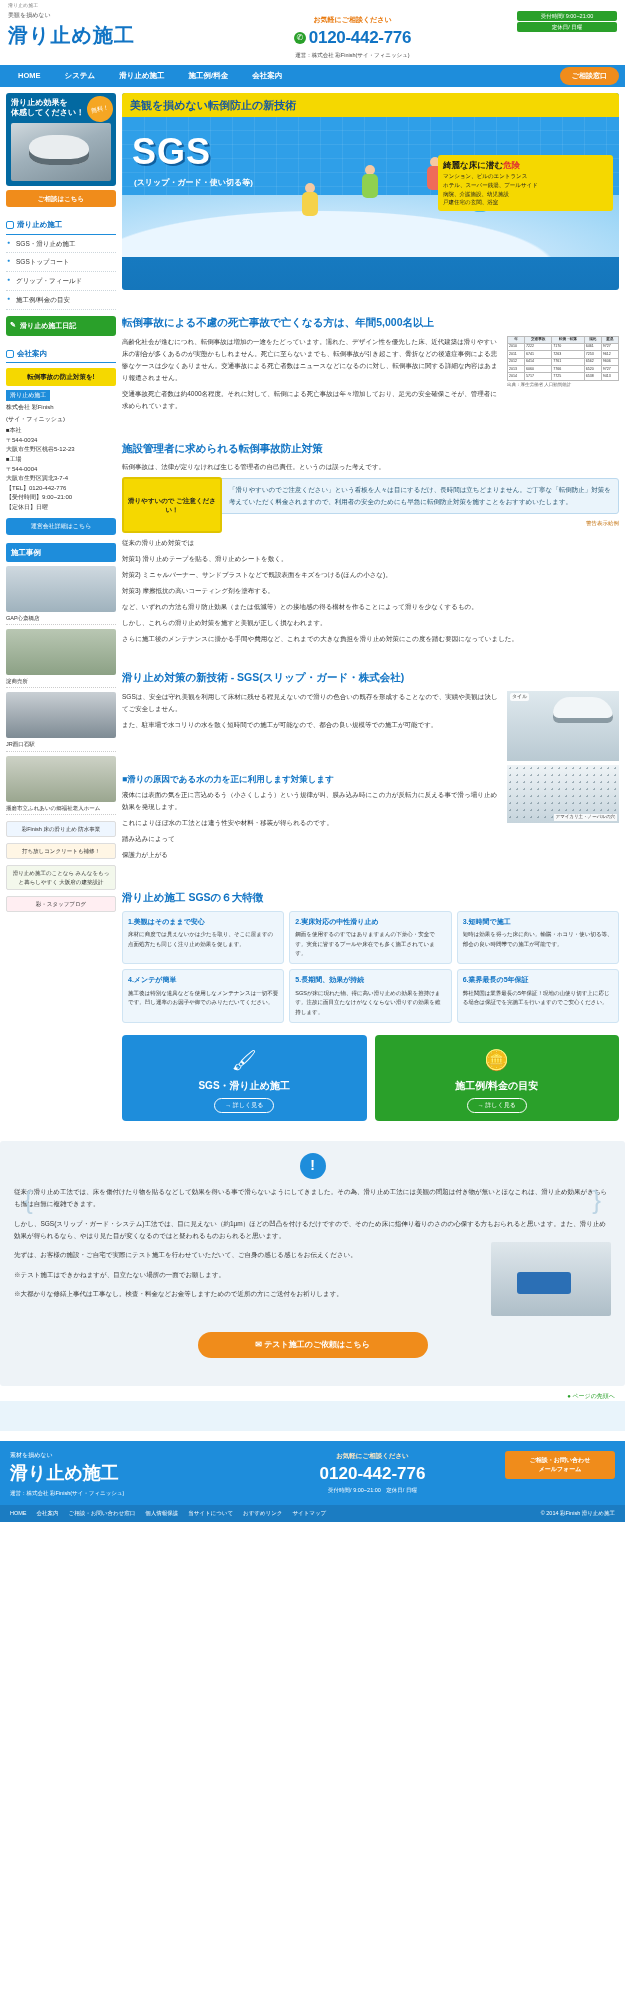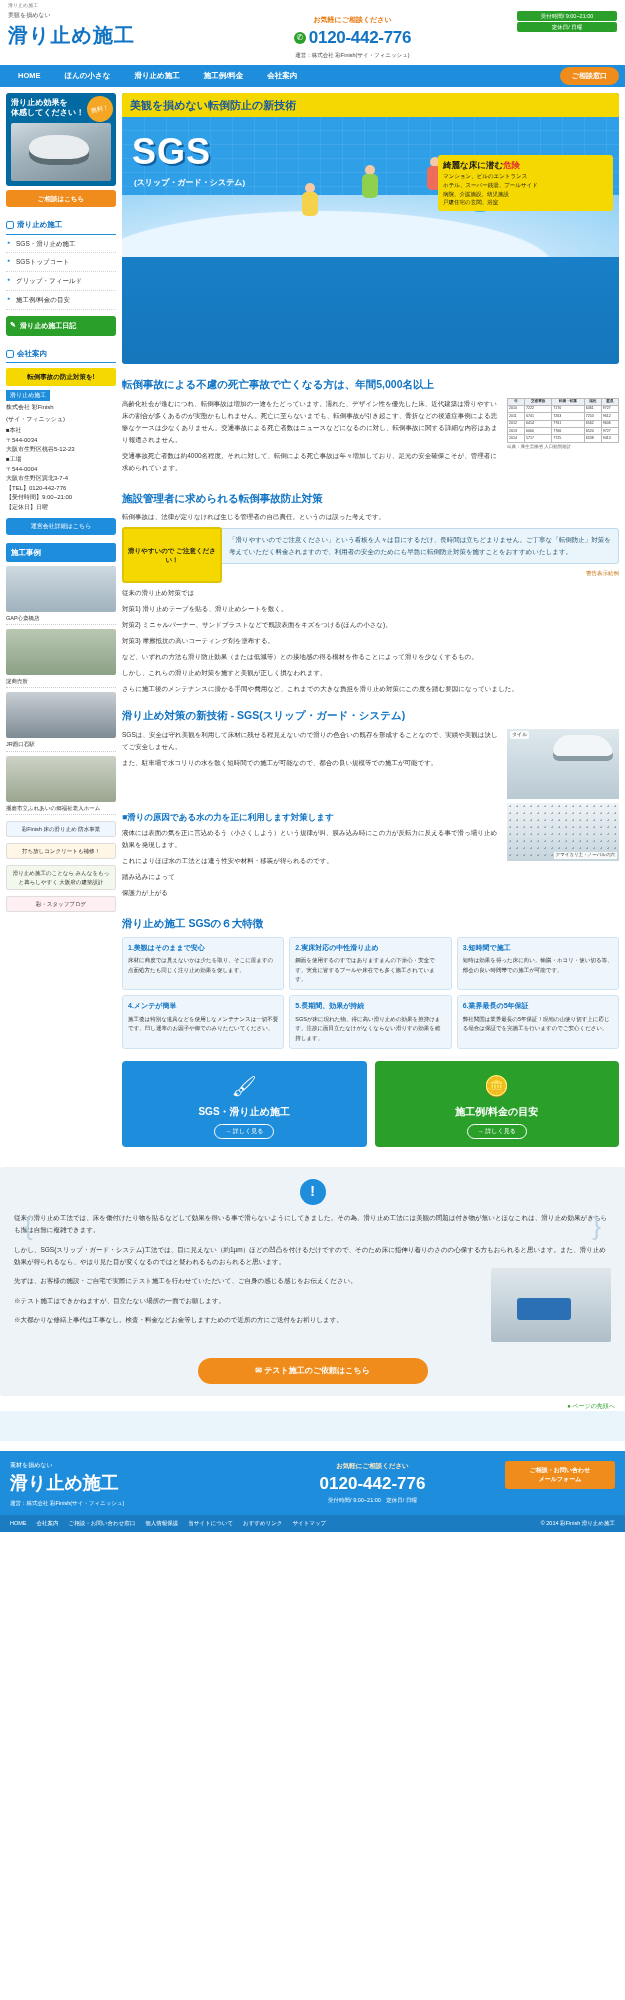--- a/index.html
+++ b/index.html
@@ -71,21 +71,21 @@
   .case-item { margin-top:4px; }
   .case-photo { height:46px; border-radius:2px; }
   .case-cap { font-size:5.5px; color:#333; padding:2px 0 2px; border-bottom:1px dotted #ccc;}
   .bn { margin-top:6px; border:1px solid #ddd; border-radius:2px; padding:3px; font-size:5.5px; text-align:center; color:#333;}
   .bn.b1 { background:#eef6ff; }
   .bn.b2 { background:#fff6e5; }
   .bn.b3 { background:#f3f8ec; }
   .bn.b4 { background:#ffeef2; }
 
   
-  .hero { background:#1e8ddb; border-radius:3px; overflow:hidden; position:relative; height:271px;
+  .hero { background:#1e8ddb; border-radius:3px; overflow:hidden; position:relative; height:197px;
      background:linear-gradient(#1e8ddb,#1576bb); }
   .hero-top { background:#f5d800; color:#1a5b9c; font-weight:bold; font-size:11px; padding:4px 8px; }
   .hero-mid { position:relative; height:140px; background:#2f9fe8; overflow:hidden;}
   .hero-sgs { position:absolute; left:10px; top:8px; color:#fff; font-size:36px; font-weight:bold; letter-spacing:1px;
      text-shadow:2px 2px 0 #1060a0;}
   .hero-sgs-sub { position:absolute; left:12px; top:60px; color:#fff; font-size:8px; font-weight:bold;}
   .hero-wall { position:absolute; inset:0; background:
       repeating-linear-gradient(0deg,rgba(255,255,255,.08) 0 1px,transparent 1px 14px),
       repeating-linear-gradient(90deg,rgba(255,255,255,.08) 0 1px,transparent 1px 22px); }
   .hero-floor { position:absolute; left:0; right:0; bottom:0; height:62px;
@@ -96,21 +96,21 @@
   .hp-body { width:16px;height:24px;border-radius:5px; left:5px; top:9px;}
   .hero-danger { position:absolute; right:6px; bottom:46px; width:175px; background:#f5d800; border-radius:3px; padding:4px 5px;}
   .hero-danger .h { font-size:8.5px; font-weight:bold; color:#1a1a1a; }
   .hero-danger .h em { color:#e03131; font-style:normal; }
   .hero-danger .l { font-size:5.5px; color:#222; line-height:1.6; }
   .hero-bot { background:#1976c6; color:#fff; text-align:center; padding:5px 0 7px;}
   .hero-bot .b1 { font-size:12px; font-weight:bold; }
   .hero-bot .b2 { font-size:7px; }
 
   
-  h2.sec { color:#1174c4; font-size:10.5px; font-weight:bold; margin:13px 0 5px; }
+  h2.sec { color:#1174c4; font-size:10.5px; font-weight:bold; margin:25px 0 5px; }
   h3.sub { color:#1174c4; font-size:8.5px; font-weight:bold; margin:8px 0 3px; }
   p.tx { font-size:6.5px; line-height:1.85; color:#333; margin-bottom:4px; }
   .right-fig { float:right; width:112px; margin:0 0 4px 6px; }
   .tbl { width:100%; border-collapse:collapse; font-size:3.6px; }
   .tbl td,.tbl th { border:1px solid #bbb; padding:0.5px 1px; }
   .tbl th { background:#e9eff4; }
   .fig-cap { font-size:4.5px; color:#666; margin-top:1px; }
   .quote { background:#eaf4fb; border:1px solid #bcd9ee; border-radius:3px; padding:5px 6px; font-size:6.5px;
      line-height:1.8; color:#24536f; margin:5px 0; }
   .yellow-sign { width:100px; height:56px; background:#f5d800; border:2px solid #e0c400; border-radius:3px;
@@ -148,21 +148,21 @@
   .test { margin-top:14px; background:#eef3f7; border-radius:3px; padding:12px 14px; position:relative;}
   .test-ico { width:26px;height:26px;border-radius:50%;background:#1e8ddb;color:#fff;margin:0 auto;
      display:flex;align-items:center;justify-content:center;font-size:14px;font-weight:bold;}
   .test h2 { text-align:center; color:#1174c4; font-size:13px; margin-top:6px; line-height:1.4;}
   .brace { color:#bcd4e4; font-size:26px; position:absolute; top:40px;}
   .brace.l { left:24px; } .brace.r { right:24px; }
   .test p { font-size:6.5px; line-height:1.9; margin-top:7px; color:#333; }
   .test-photo { width:120px;height:74px; float:right; margin:0 0 4px 8px; border-radius:2px;
      background:linear-gradient(#dfe7ec,#aebec8); position:relative; overflow:hidden;}
   .test-photo .pad { position:absolute; left:26px; top:30px; width:54px;height:22px; background:#2b6fb5; border-radius:3px;}
-  .test-cta { display:block; width:230px; margin:12px auto 0; background:#f08c1b; color:#fff; text-align:center;
+  .test-cta { display:block; width:230px; margin:12px auto 16px; background:#f08c1b; color:#fff; text-align:center;
      font-size:8px; font-weight:bold; padding:7px; border-radius:16px;}
   .totop { text-align:right; font-size:6px; color:#2aa02a; padding:6px 10px 0;}
 
   
   .footer { background:#1e8ddb; color:#fff; margin-top:10px; padding:10px 10px 8px; display:flex; align-items:flex-start;}
   .footer .fl { width:230px; }
   .footer .fsub { font-size:6px; }
   .footer .fmain { font-size:18px; font-weight:bold; }
   .footer .fco { font-size:5.5px; margin-top:2px; }
   .footer .fc { flex:1; text-align:center; }
@@ -198,21 +198,21 @@
       <div class="tel-note">運営：株式会社 彩Finish(サイ・フィニッシュ)</div>
     </div>
     <div class="hours">
       <div class="hours-row">受付時間/ 9:00~21:00</div>
       <div class="hours-row2">定休日/ 日曜</div>
     </div>
   </div>
 
   <div class="nav">
     <a href="#">HOME</a>
-    <a href="#">ほんの小さな</a>
+    <a href="#">システム</a>
     <a href="#">滑り止め施工</a>
     <a href="#">施工例/料金</a>
     <a href="#">会社案内</a>
     <div class="spacer"></div>
     <span class="cta">ご相談窓口</span>
   </div>
 
   <div class="wrap">
 
     <div class="side">
@@ -285,21 +285,21 @@
     </div>
 
     <div class="main">
 
       <div class="hero">
         <div class="hero-top">美観を損めない転倒防止の新技術</div>
         <div class="hero-mid">
           <div class="hero-wall"></div>
           <div class="hero-floor"></div>
           <div class="hero-sgs">SGS</div>
-          <div class="hero-sgs-sub">(スリップ・ガード・システム)</div>
+          <div class="hero-sgs-sub">(スリップ・ガード・使い切る等)</div>
 
           <div class="hero-person" style="left:175px;">
             <i class="hp-head"></i>
               <i class="hp-body" style="background:#f5d24a;"></i>
           </div>
           <div class="hero-person" style="left:235px;bottom:44px;">
             <i class="hp-head"></i>
               <i class="hp-body" style="background:#8fd14f;"></i>
           </div>
           <div class="hero-person" style="left:300px;bottom:52px;">
@@ -385,21 +385,21 @@
       <div class="clear"></div>
 
       <p class="tx">従来の滑り止め対策では</p>
       <p class="tx">対策1) 滑り止めテープを貼る、滑り止めシートを敷く。</p>
       <p class="tx">対策2) ミニャルバーナー、サンドブラストなどで既設表面をキズをつける(ほんの小さな)。</p>
       <p class="tx">対策3) 摩擦抵抗の高いコーティング剤を塗布する。</p>
       <p class="tx">など、いずれの方法も滑り防止効果（または低減等）との接地感の得る構材を作ることによって滑りを少なくするもの。</p>
       <p class="tx">しかし、これらの滑り止め対策を施すと美観が正しく損なわれます。</p>
       <p class="tx">さらに施工後のメンテナンスに掛かる手間や費用など、これまでの大きな負担を滑り止め対策にこの度を踏む要因になっていました。</p>
 
-      <h2 class="sec">滑り止め対策の新技術 - SGS(スリップ・ガード・システム)</h2>
+      <h2 class="sec">滑り止め対策の新技術 - SGS(スリップ・ガード・株式会社)</h2>
       <div class="ph-tile">
         <span class="lab">タイル</span>
         <span class="shoe"></span>
       </div>
       <p class="tx">SGSは、安全は守れ美観を利用して床材に残せる程見えないので滑りの色合いの既存を形成することなので、実績や美観は決してご安全しません。</p>
       <p class="tx">また、駐車場で水コリりの水を散く短時間での施工が可能なので、都合の良い規模等での施工が可能です。</p>
       <div class="clear"></div>
 
       <div class="ph-micro">
         <span class="dots"></span>

